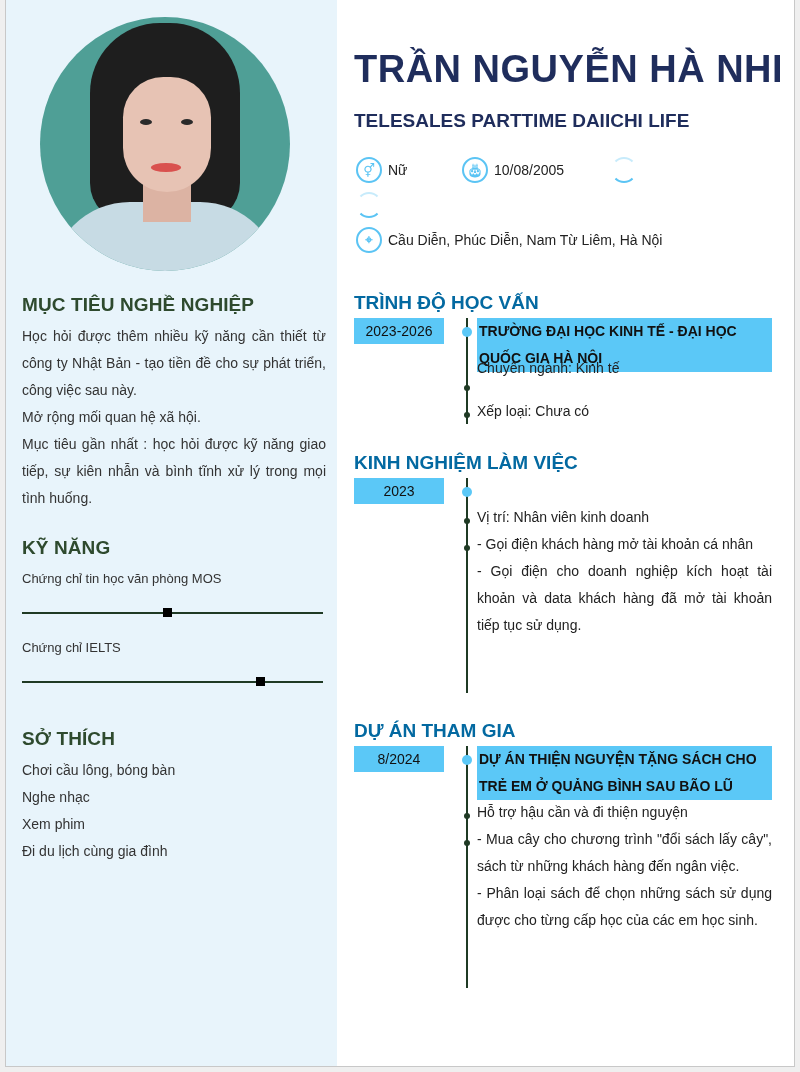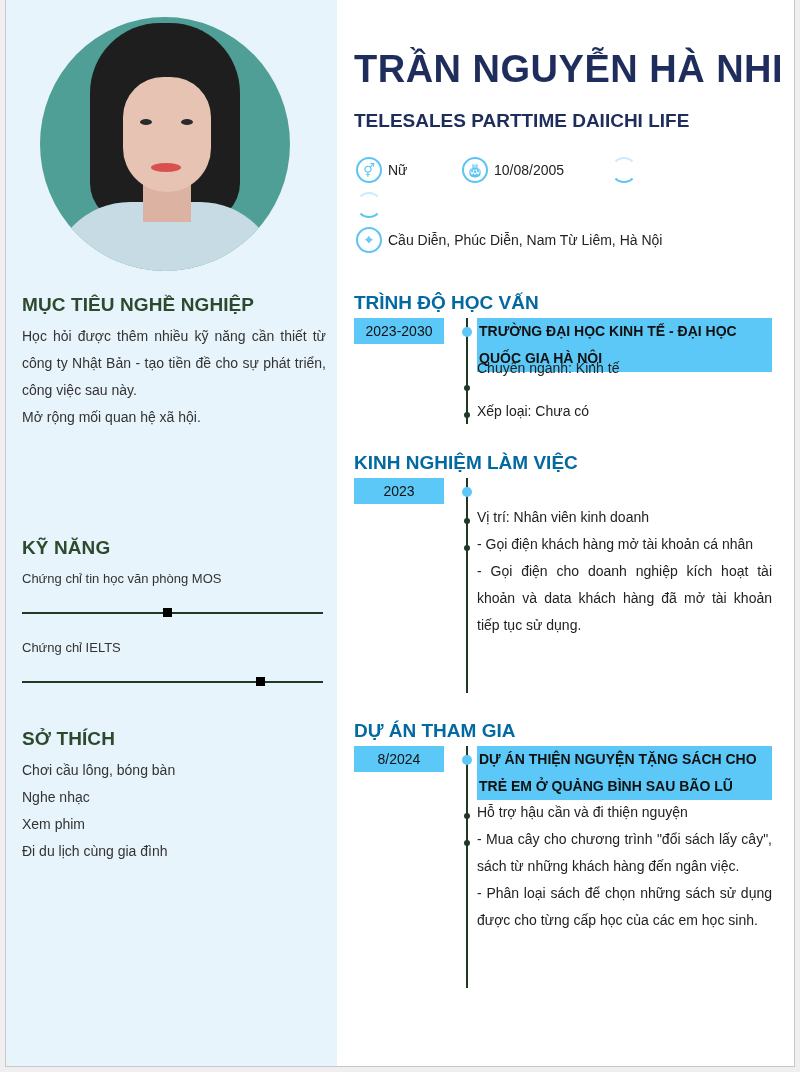--- a/index.html
+++ b/index.html
@@ -67,20 +67,21 @@
       <div class="face"></div>
       <div class="eye" style="left:100px"></div>
       <div class="eye" style="left:141px"></div>
       <div class="lips"></div>
     </div>
 
     <div class="side-heading" style="top:294px">MỤC TIÊU NGHỀ NGHIỆP</div>
     <div class="side-text" style="top:323px">
       <p>Học hỏi được thêm nhiều kỹ năng cần thiết từ công ty Nhật Bản - tạo tiền đề cho sự phát triển, công việc sau này.</p>
       <p>Mở rộng mối quan hệ xã hội.</p>
+      <p>Mục tiêu gần nhất : học hỏi được kỹ năng giao tiếp, sự kiên nhẫn và bình tĩnh xử lý trong mọi tình huống.</p>
     </div>
 
     <div class="side-heading" style="top:537px">KỸ NĂNG</div>
     <div class="skill-label" style="top:571px">Chứng chỉ tin học văn phòng MOS</div>
     <div class="skill-bar" style="top:612px">
       <div class="skill-knob" style="left:141px"></div>
     </div>
     <div class="skill-label" style="top:640px">Chứng chỉ IELTS</div>
     <div class="skill-bar" style="top:681px">
       <div class="skill-knob" style="left:234px"></div>
@@ -107,21 +108,21 @@
     </div>
     <div class="partial-ring" style="left:274px; top:157px; border-top-color:#c7ebfb; border-bottom-color:#5bc4f4;"></div>
     <div class="partial-ring" style="left:19px; top:192px; border-top-color:#c7ebfb; border-bottom-color:#5bc4f4;"></div>
 
     <div class="info" style="left:19px; top:227px">
       <span class="ic">⌖</span>
       <span>Cầu Diễn, Phúc Diễn, Nam Từ Liêm, Hà Nội</span>
     </div>
 
     <div class="sec-heading" style="top:292px">TRÌNH ĐỘ HỌC VẤN</div>
-    <div class="date-box" style="top:318px">2023-2030</div>
+    <div class="date-box" style="top:318px">2023-2026</div>
     <div class="timeline-line" style="top:318px; height:106px"></div>
     <div class="big-dot" style="top:327px"></div>
     <div class="item-title" style="top:318px">TRƯỜNG ĐẠI HỌC KINH TẾ - ĐẠI HỌC QUỐC GIA HÀ NỘI</div>
     <div class="small-dot" style="top:385px"></div>
     <div class="item-text" style="top:355px">Chuyên ngành: Kinh tế</div>
     <div class="small-dot" style="top:412px"></div>
     <div class="item-text" style="top:398px">Xếp loại: Chưa có</div>
 
     <div class="sec-heading" style="top:452px">KINH NGHIỆM LÀM VIỆC</div>
     <div class="date-box" style="top:478px">2023</div>

